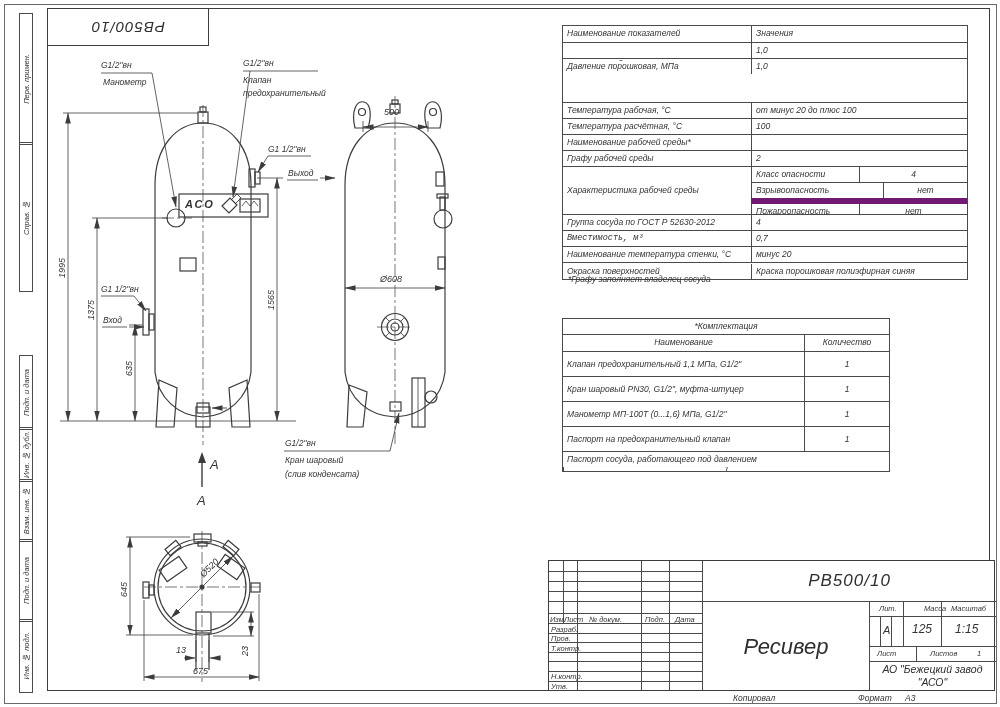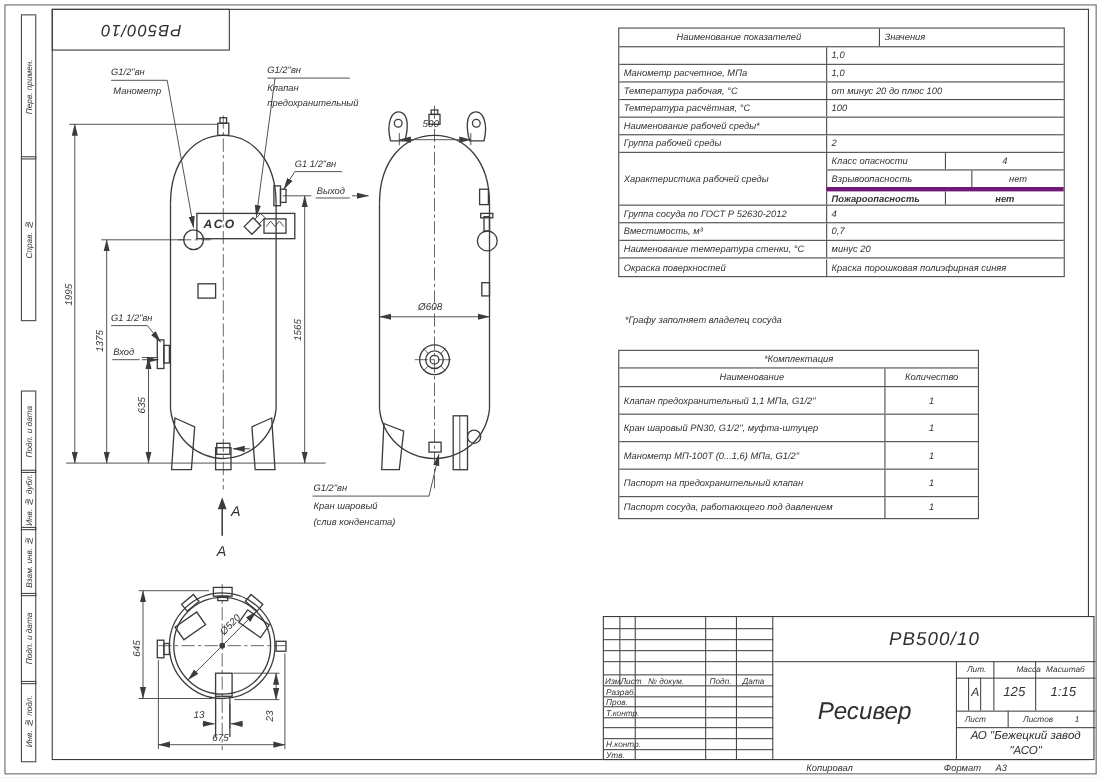--- a/index.html
+++ b/index.html
@@ -256,84 +256,84 @@
   <span class="t dim r90" style="left:266px;top:310px;">1565</span>
   <span class="t dim" style="left:384px;top:107px;">500</span>
   <span class="t dim" style="left:380px;top:274px;">Ø608</span>
   <span class="t dim r90" style="left:119px;top:597px;">645</span>
   <span class="t dim" style="left:193px;top:666px;">675</span>
   <span class="t dim r45" style="left:198px;top:572px;">Ø520</span>
   <span class="t dim" style="left:176px;top:645px;">13</span>
   <span class="t dim r90" style="left:240px;top:656px;">23</span>
 
   <div class="tbl" style="left:562px;top:25px;width:404px;">
-    <div class="trow" style="height:16px;margin-left:48px;">
+    <div class="trow" style="height:16px;">
       <div class="tc" style="width:188px;">Наименование показателей</div>
       <div class="tc bl" style="flex:1;">Значения</div>
     </div>
     <div class="trow" style="height:16px;">
       <div class="tc" style="width:188px;margin-top:14px;">Давление рабочее, МПа</div>
       <div class="tc bl" style="flex:1;">1,0</div>
     </div>
     <div class="trow" style="height:16px;">
-      <div class="tc" style="width:188px;">Манометр расчетное, МПа</div>
+      <div class="tc" style="width:188px;">Давление порошковая, МПа</div>
       <div class="tc bl" style="flex:1;">1,0</div>
     </div>
-    <div class="trow" style="height:16px;">
+    <div class="trow" style="height:16px;margin-top:28px;">
       <div class="tc" style="width:188px;">Температура рабочая, °С</div>
       <div class="tc bl" style="flex:1;">от минус 20 до плюс 100</div>
     </div>
     <div class="trow" style="height:16px;">
       <div class="tc" style="width:188px;">Температура расчётная, °С</div>
       <div class="tc bl" style="flex:1;">100</div>
     </div>
     <div class="trow" style="height:16px;">
       <div class="tc" style="width:188px;">Наименование рабочей среды*</div>
       <div class="tc bl" style="flex:1;"></div>
     </div>
     <div class="trow" style="height:16px;">
-      <div class="tc" style="width:188px;">Группа рабочей среды</div>
+      <div class="tc" style="width:188px;">Графу рабочей среды</div>
       <div class="tc bl" style="flex:1;">2</div>
     </div>
 
     <div class="trow" style="height:48px;">
       <div class="tc vc" style="width:188px;">Характеристика рабочей среды</div>
       <div style="flex:1;display:flex;flex-direction:column;">
         <div style="display:flex;height:16px;box-sizing:border-box;">
           <div class="tc bl" style="width:108px;">Класс опасности</div>
           <div class="tc bl ctr" style="flex:1;">4</div>
         </div>
         <div style="display:flex;height:16px;box-sizing:border-box;border-top:1px solid #4a4a4a;gap:24px;">
           <div class="tc bl" style="width:108px;">Взрывоопасность</div>
           <div class="tc bl ctr" style="flex:1;">нет</div>
         </div>
-        <div style="display:flex;height:16px;box-sizing:border-box;border-top:4px solid #701a75;font-weight:bold;">
+        <div style="display:flex;height:16px;box-sizing:border-box;border-top:6px solid #701a75;">
           <div class="tc bl" style="width:108px;">Пожароопасность</div>
           <div class="tc bl ctr" style="flex:1;">нет</div>
         </div>
       </div>
     </div>
     <div class="trow" style="height:16px;">
       <div class="tc" style="width:188px;">Группа сосуда по ГОСТ Р 52630-2012</div>
       <div class="tc bl" style="flex:1;">4</div>
     </div>
     <div class="trow" style="height:16px;">
-      <div class="tc" style="width:188px;">Вместимость, м³</div>
+      <div class="tc" style="width:188px;font-family:Liberation Mono, monospace;">Вместимость, м³</div>
       <div class="tc bl" style="flex:1;">0,7</div>
     </div>
     <div class="trow" style="height:16px;">
       <div class="tc" style="width:188px;">Наименование температура стенки, °С</div>
       <div class="tc bl" style="flex:1;">минус 20</div>
     </div>
     <div class="trow" style="height:17px;align-items:flex-end;">
       <div class="tc" style="width:188px;">Окраска поверхностей</div>
       <div class="tc bl" style="flex:1;">Краска порошковая полиэфирная синяя</div>
     </div>
   </div>
-  <span class="t" style="left:568px;top:286px;">*Графу заполняет владелец сосуда</span>
+  <span class="t" style="left:568px;top:274px;">*Графу заполняет владелец сосуда</span>
 
   <div class="tbl" style="left:562px;top:318px;width:326px;">
     <div class="trow" style="height:15px;">
       <div class="tc ctr" style="flex:1;">*Комплектация</div>
     </div>
     <div class="trow" style="height:17px;">
       <div class="tc ctr" style="width:241px;">Наименование</div>
       <div class="tc bl ctr" style="flex:1;">Количество</div>
     </div>
     <div class="trow" style="height:25px;">
@@ -345,21 +345,21 @@
       <div class="tc bl ctr vc" style="flex:1;justify-content:center;">1</div>
     </div>
     <div class="trow" style="height:25px;">
       <div class="tc vc" style="width:241px;">Манометр МП-100Т (0...1,6) МПа, G1/2"</div>
       <div class="tc bl ctr vc" style="flex:1;justify-content:center;">1</div>
     </div>
     <div class="trow" style="height:25px;">
       <div class="tc vc" style="width:241px;">Паспорт на предохранительный клапан</div>
       <div class="tc bl ctr vc" style="flex:1;justify-content:center;">1</div>
     </div>
-    <div class="trow" style="height:20px;">
+    <div class="trow" style="height:20px;flex-direction:column;">
       <div class="tc vc" style="width:241px;">Паспорт сосуда, работающего под давлением</div>
       <div class="tc bl ctr vc" style="flex:1;justify-content:center;">1</div>
     </div>
   </div>
 
   <div class="abs" id="title-block">
 
     <div class="abs" style="left:28px;top:0;width:1px;height:129px;background:#4a4a4a;"></div>
     <div class="abs" style="left:92px;top:0;width:1px;height:129px;background:#4a4a4a;"></div>
     <div class="abs" style="left:120px;top:0;width:1px;height:129px;background:#4a4a4a;"></div>

